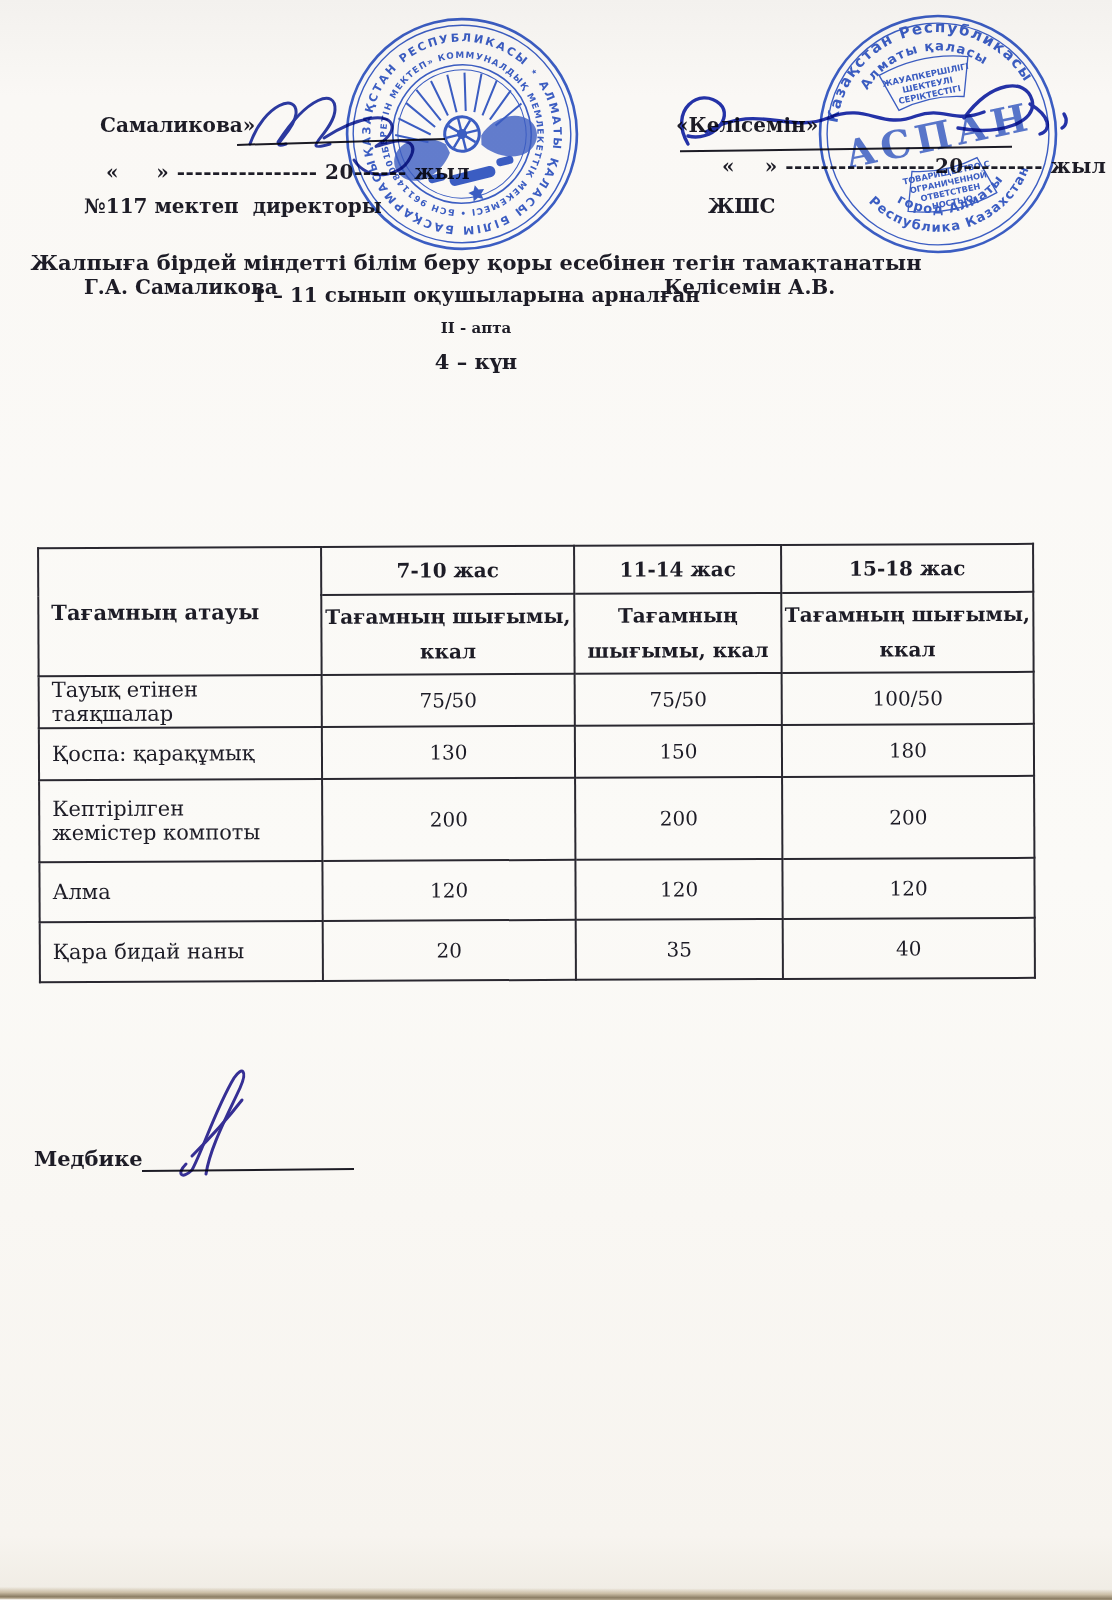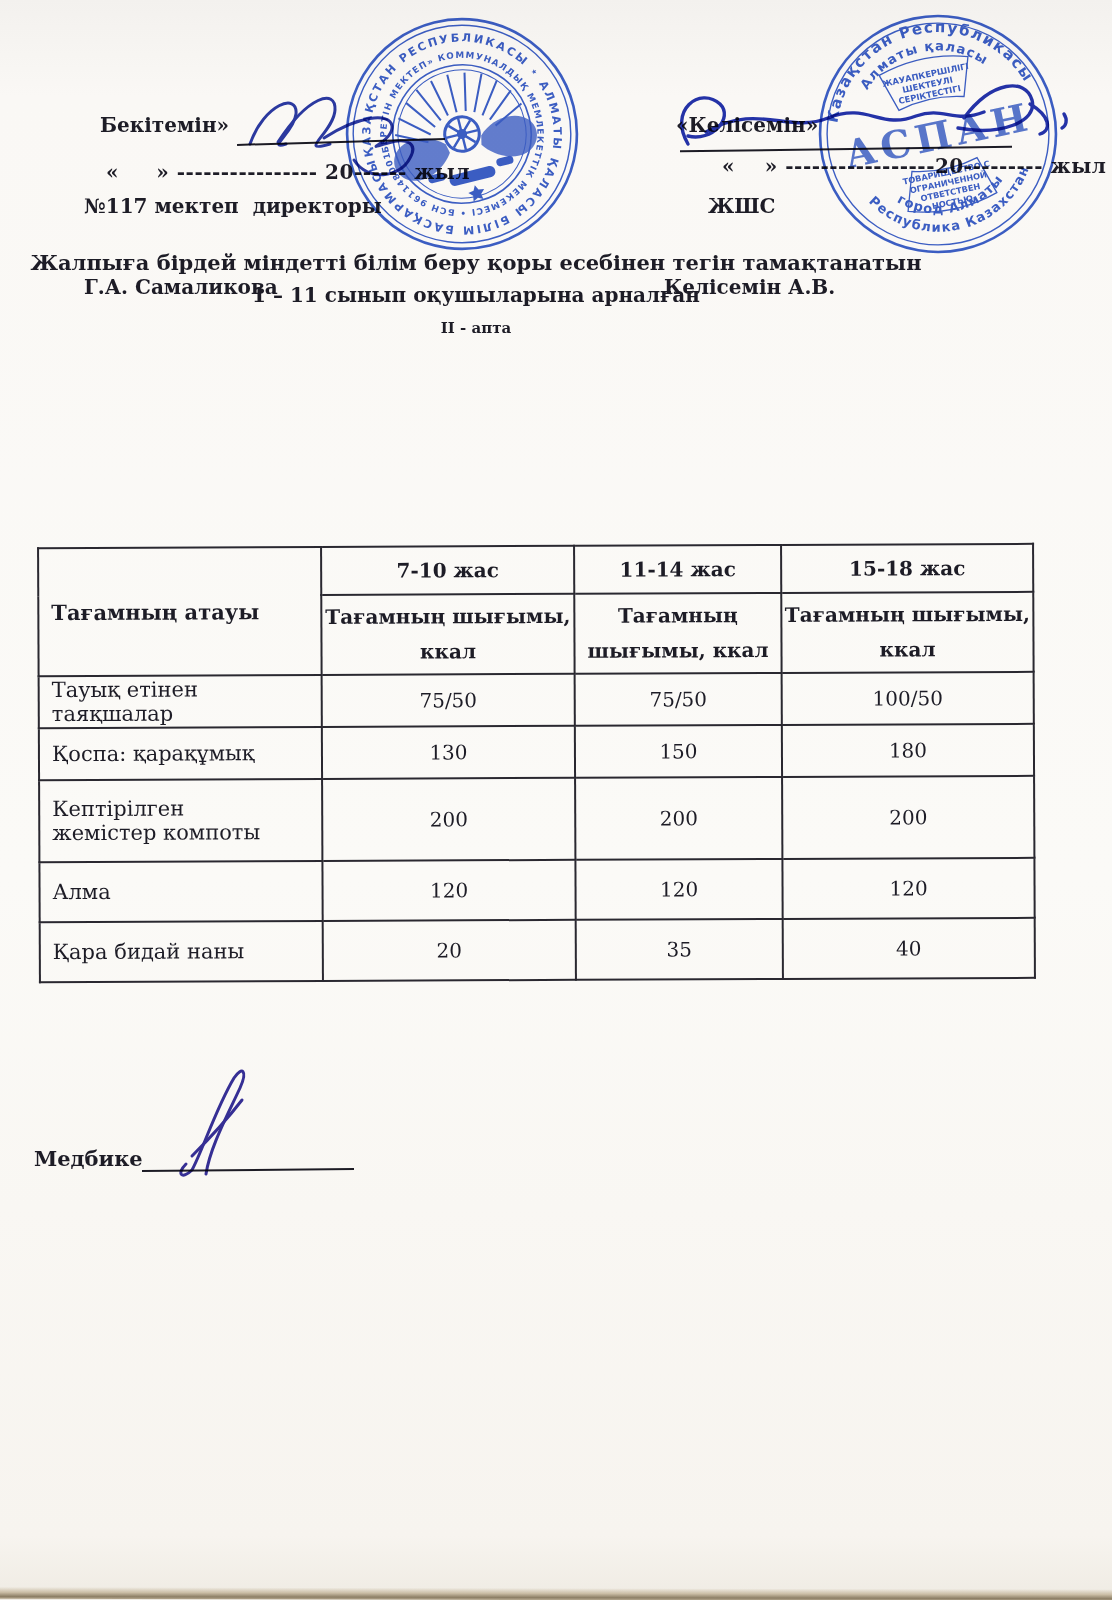--- a/index.html
+++ b/index.html
@@ -40,21 +40,21 @@
   .paper-edge{left:0;top:1588px;width:1112px;height:12px;
     background:linear-gradient(180deg,rgba(215,203,180,0) 0%,#cbbea6 45%,#8d7f66 80%,#b7aa91 100%);
     transform:rotate(0.12deg);}
 </style>
 </head>
 <body>
 
 <div class="page">
 
   <div class="abs approval" style="left:84px;top:58px;">
-    <div style="padding-left:16px;">Бекітемін»</div>
+    <div style="padding-left:16px;">Самаликова»</div>
     <div>№117 мектеп  директоры</div>
     <div>Г.А. Самаликова</div>
   </div>
   <div class="abs underline-ink" style="left:237px;top:141px;width:208px;transform:rotate(-1.6deg);"></div>
   <div class="abs dateline" style="left:106px;top:160px;">«     » ---------------- 20------ жыл</div>
 
   <div class="abs approval" style="left:664px;top:58px;">
     <div style="padding-left:12px;">«Келісемін»</div>
     <div style="padding-left:44px;">ЖШС</div>
     <div>Келісемін А.В.</div>
@@ -142,20 +142,21 @@
       <path d="M316,46 C344,8 378,6 384,28 C390,50 352,64 310,56"></path>
       <path d="M382,32 C402,44 404,58 392,62"></path>
       <path d="M416,42 C420,48 418,54 414,56"></path>
     </g>
   </svg>
 
   <div class="abs title-block">
     <div class="t1">Жалпыға бірдей міндетті білім беру қоры есебінен тегін тамақтанатын</div>
     <div class="t2">1 – 11 сынып оқушыларына арналған</div>
     <div class="t4">II - апта</div>
+    <div class="t5">4 – күн</div>
   </div>
 
   <table class="menu abs" style="left:38px;top:545px;">
     <tbody>
         <tr>
       <td class="name-h" rowspan="2">Тағамның атауы</td>
       <td class="age">7-10 жас</td>
       <td class="age age3">11-14 жас</td>
       <td class="age age4">15-18 жас</td>
     </tr>

